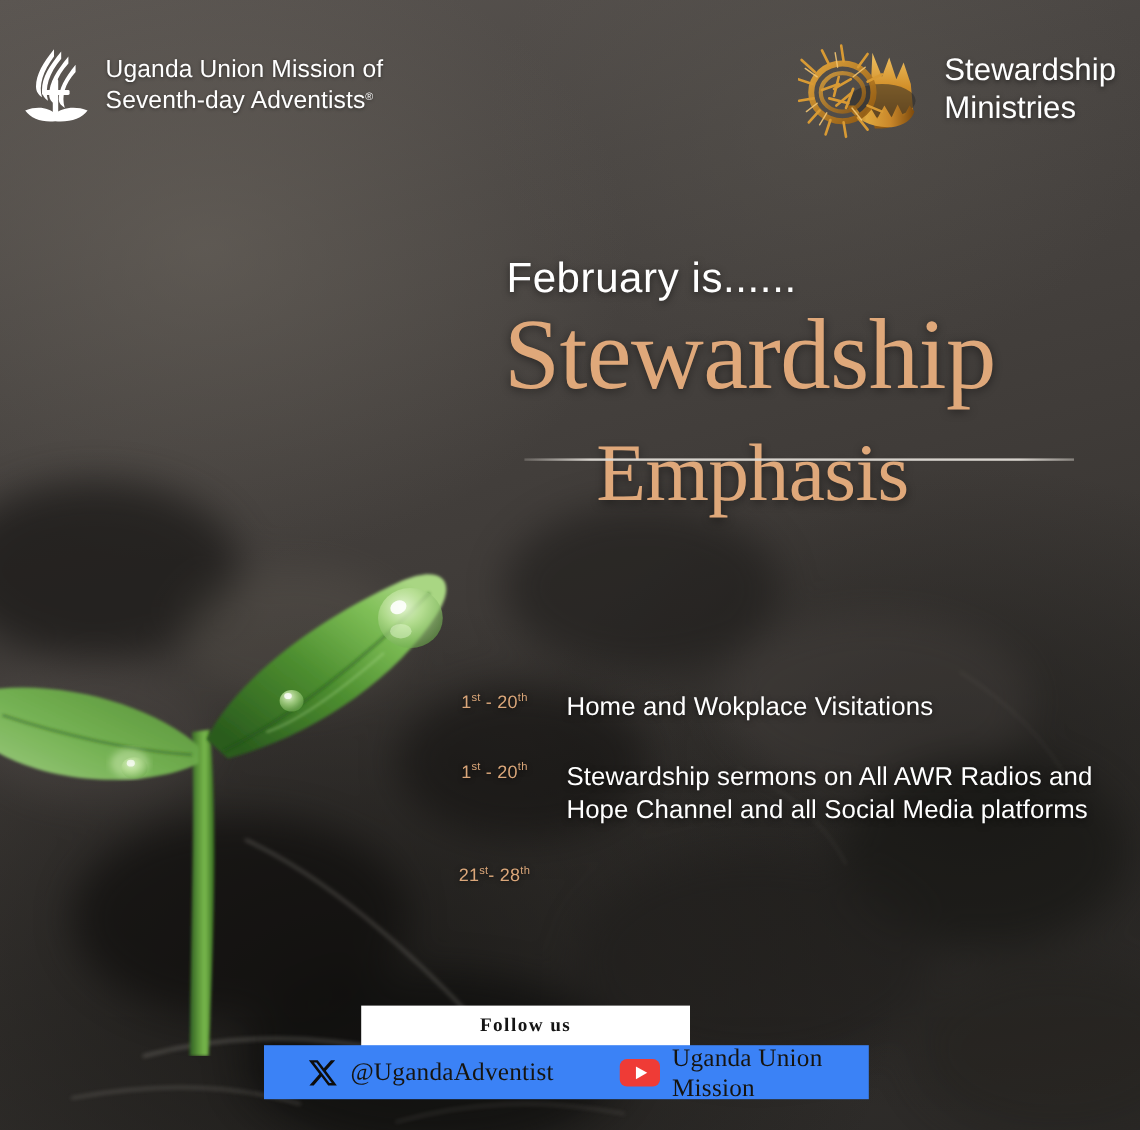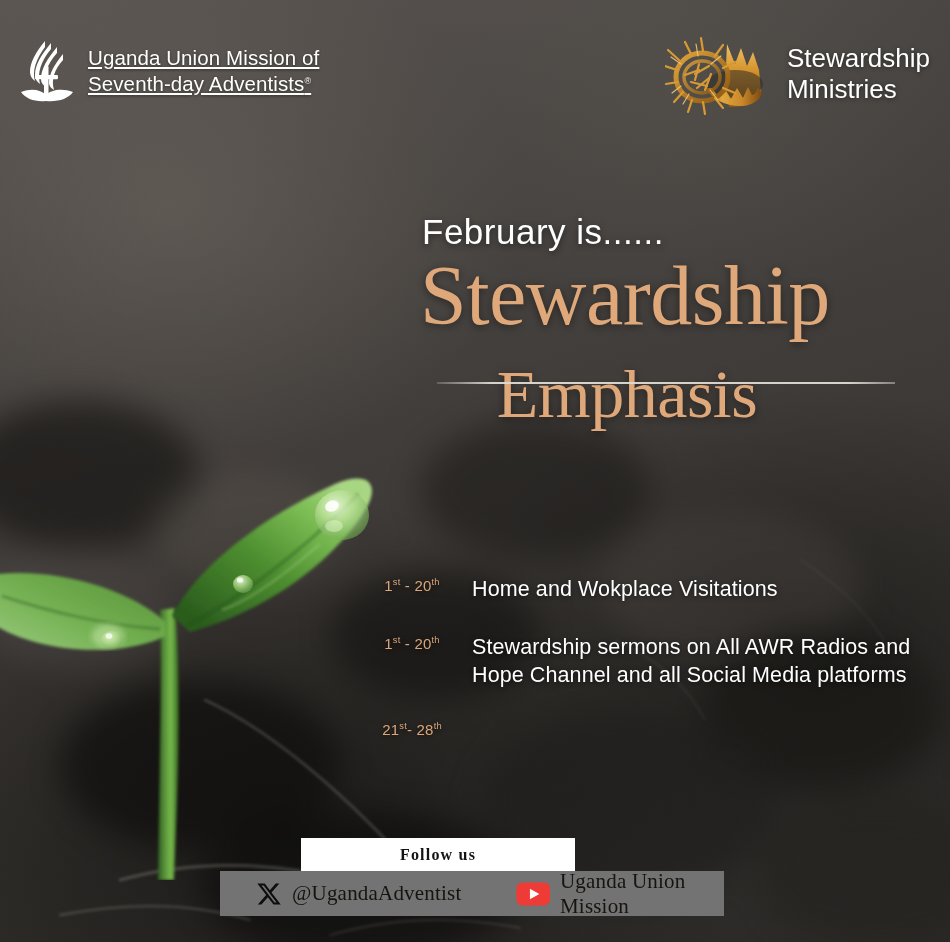--- a/index.html
+++ b/index.html
@@ -70,21 +70,20 @@
   }
   .sda-logo { width: 58px; height: 66px; flex: 0 0 auto; }
   .sda-text {
     color: #ffffff;
     font-size: 20.5px;
     line-height: 1.28;
     font-weight: 400;
     letter-spacing: 0.1px;
     white-space: pre-line;
     text-shadow: 0 1px 3px rgba(0,0,0,0.45);
-    text-decoration: underline;
   }
   .sda-text .reg { font-size: 9px; vertical-align: 7px; }
 
   .header-right {
     position: absolute;
     right: 20px;
     top: 30px;
     display: flex;
     align-items: center;
     gap: 14px;
@@ -209,21 +208,21 @@
     font-size: 16px;
     color: #141414;
     letter-spacing: 1.2px;
   }
   .social-bar {
     position: absolute;
     left: 220px;
     top: 871px;
     width: 504px;
     height: 45px;
-    background: #737373;
+    background: #3b82f6;
     display: flex;
     align-items: center;
     padding-left: 36px;
     gap: 0;
   }
   .social-item {
     display: flex;
     align-items: center;
     gap: 10px;
   }

